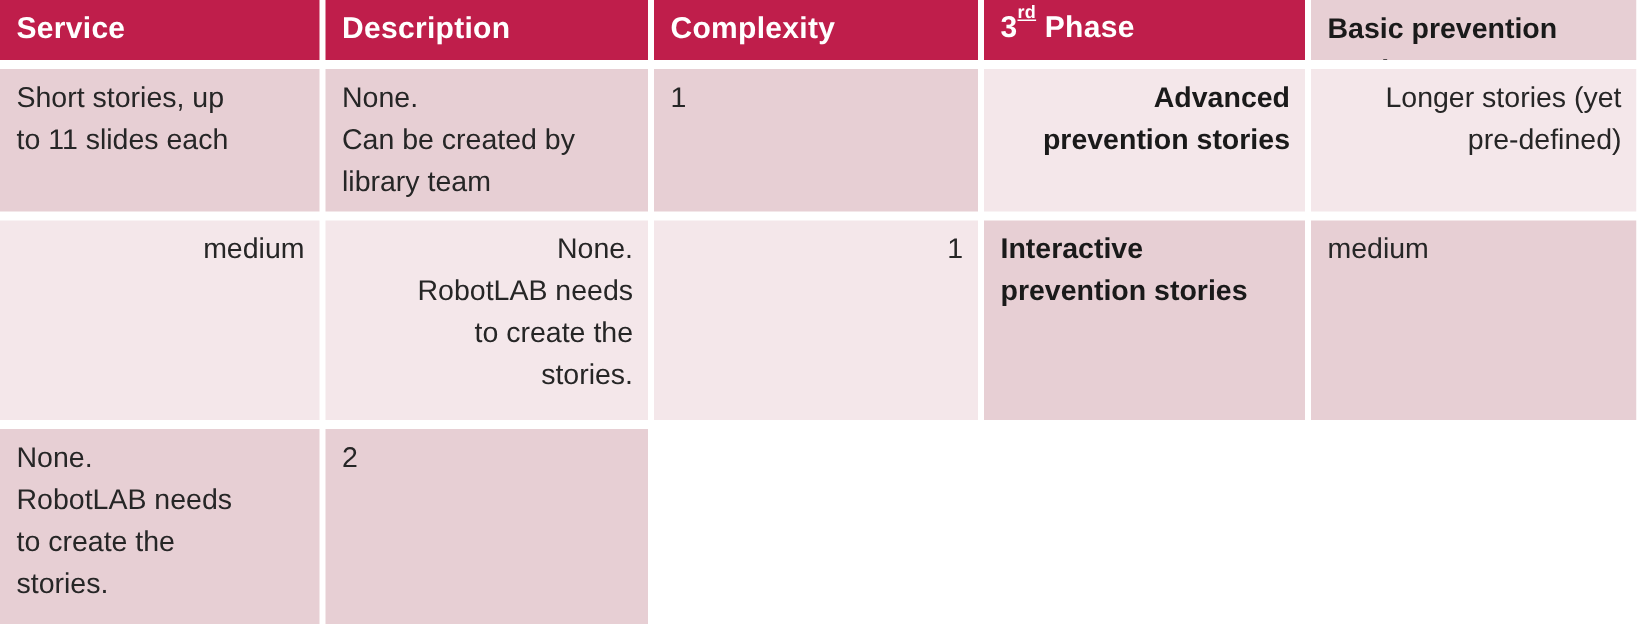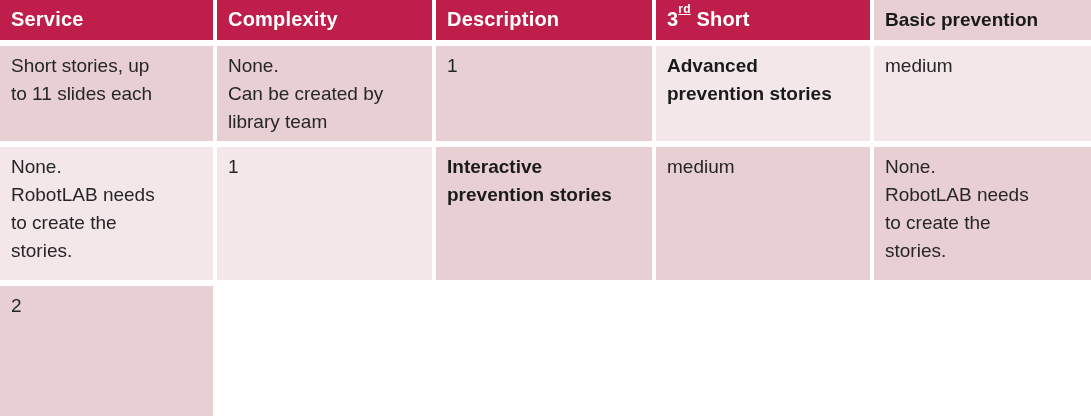--- a/index.html
+++ b/index.html
@@ -50,55 +50,57 @@
   }
   .td {
     font-size: 19px;
     line-height: 28px;
     color: var(--body-text);
     padding: 6px 10px 4px 11px;
     white-space: pre-line;
     overflow: hidden;
   }
   .row-odd  { background: var(--row-odd-bg); }
-  .row-even { background: var(--row-even-bg); }
+  .row-even { background: var(--row-even-bg); text-align: right; }
   .service-cell {
     font-weight: bold;
     color: var(--service-text);
   }
 </style>
 </head>
 <body>
 
 <div class="services-table">
 
   <div class="th">
     <span>Service</span>
   </div>
   <div class="th">
+    <span>Description</span>
+  </div>
+  <div class="th">
     <span>Complexity</span>
   </div>
   <div class="th">
-    <span>Description</span>
-  </div>
-  <div class="th">
-    <span><span>3</span><span class="sup">rd</span><span> Short</span></span>
+    <span><span>3</span><span class="sup">rd</span><span> Phase</span></span>
   </div>
 
   <div class="td row-odd service-cell">Basic prevention
 stories</div>
   <div class="td row-odd">Short stories, up
 to 11 slides each</div>
   <div class="td row-odd">None.
 Can be created by
 library team</div>
   <div class="td row-odd">1</div>
 
   <div class="td row-even service-cell">Advanced
 prevention stories</div>
+  <div class="td row-even">Longer stories (yet
+pre-defined)</div>
   <div class="td row-even">medium</div>
   <div class="td row-even">None.
 RobotLAB needs
 to create the
 stories.</div>
   <div class="td row-even">1</div>
 
   <div class="td row-odd service-cell">Interactive
 prevention stories</div>
   <div class="td row-odd">medium</div>

